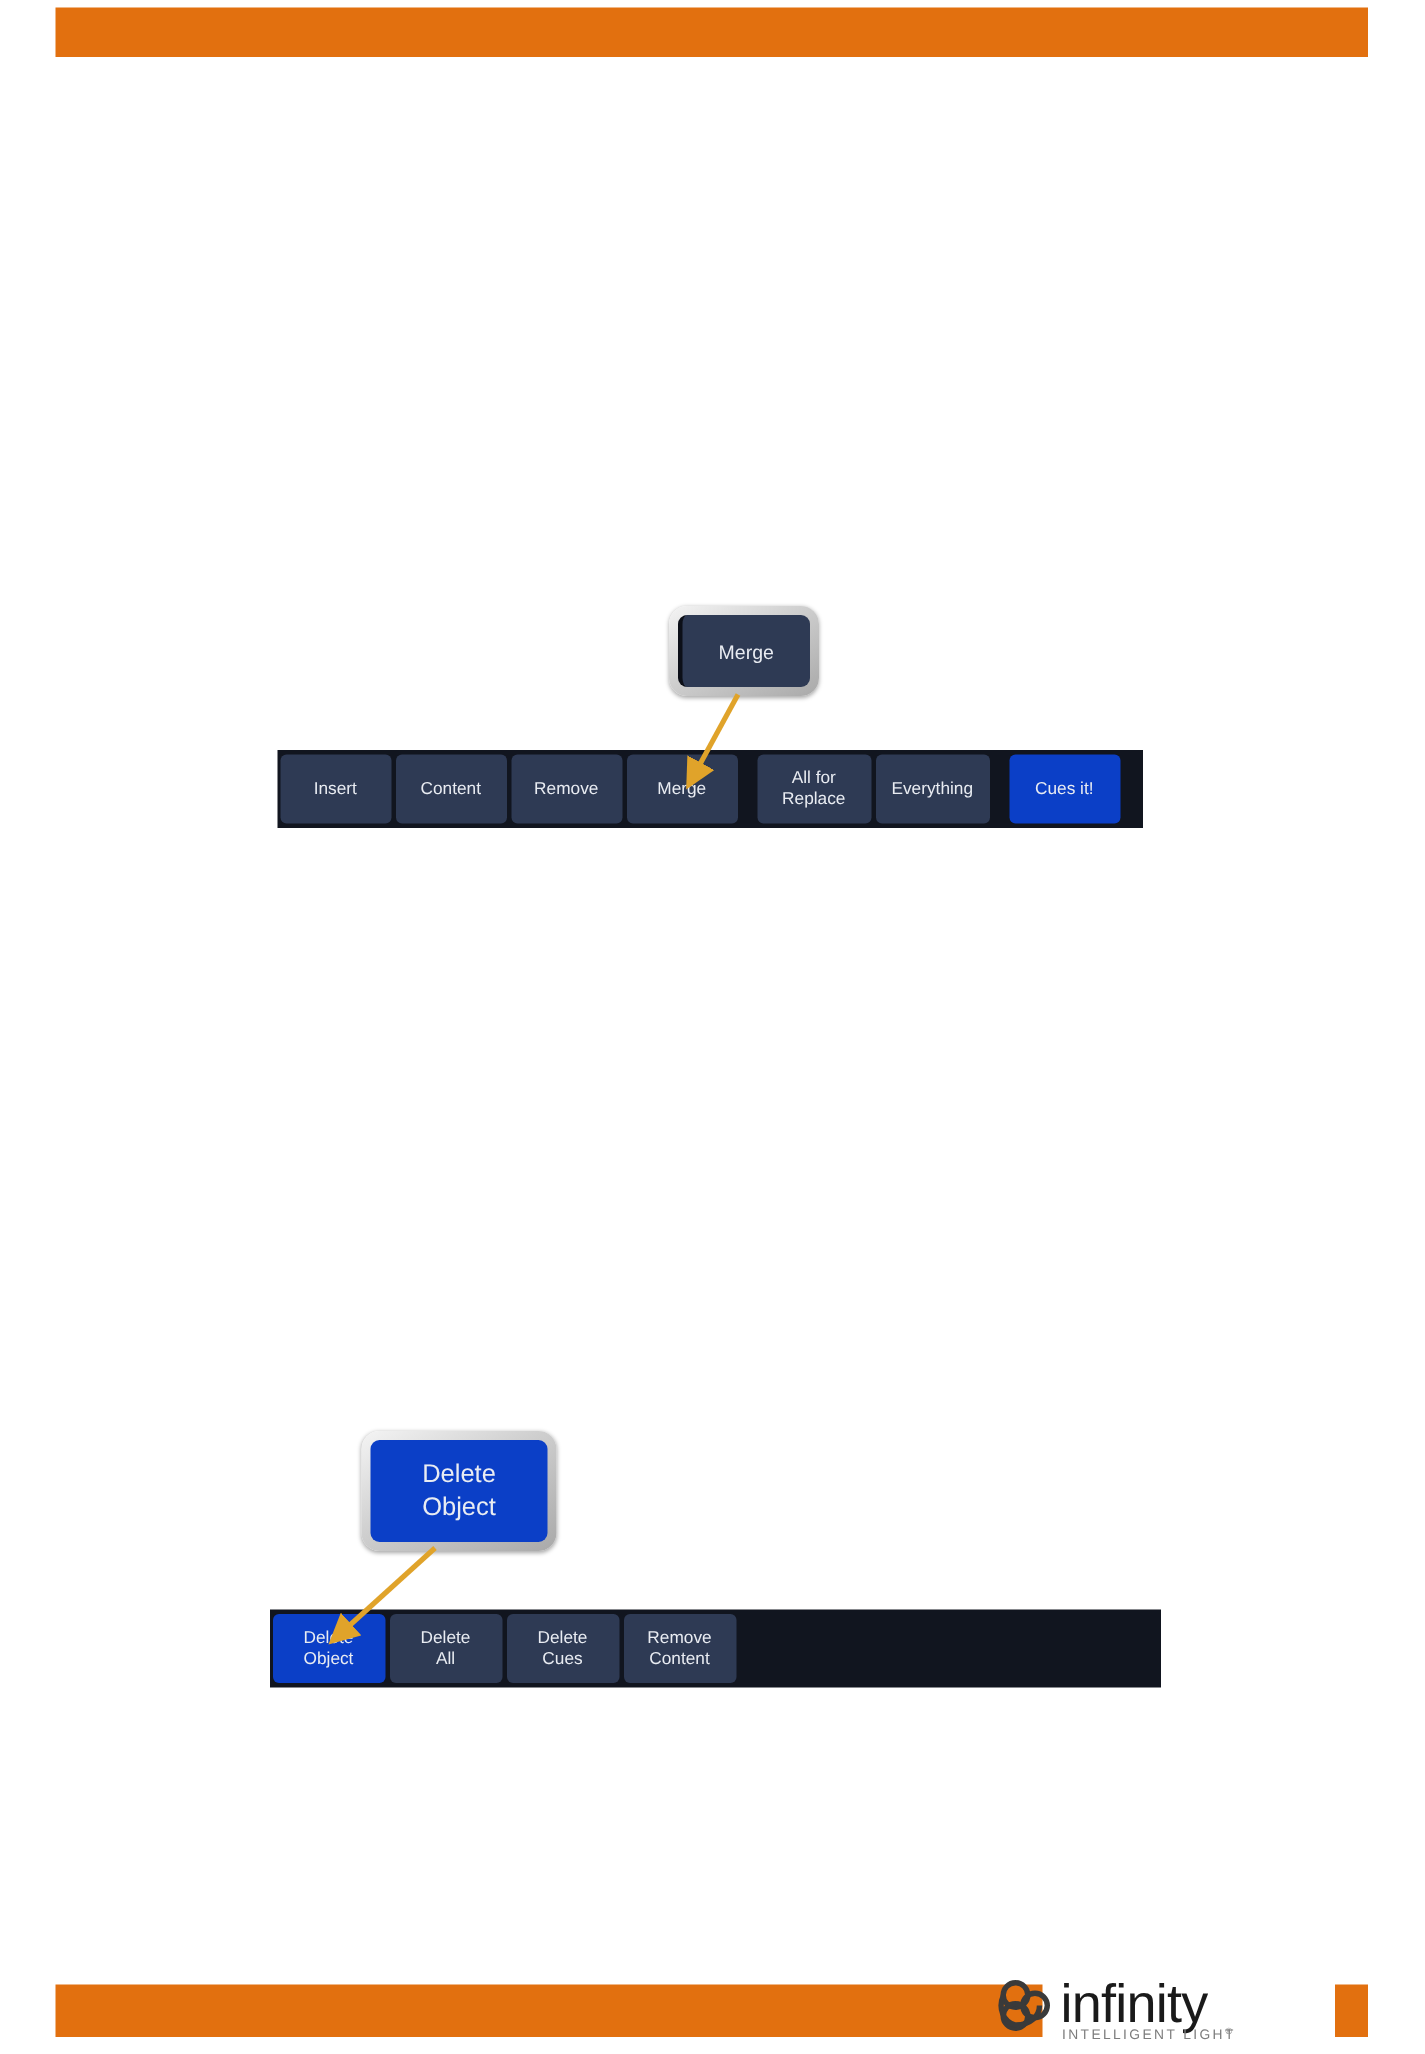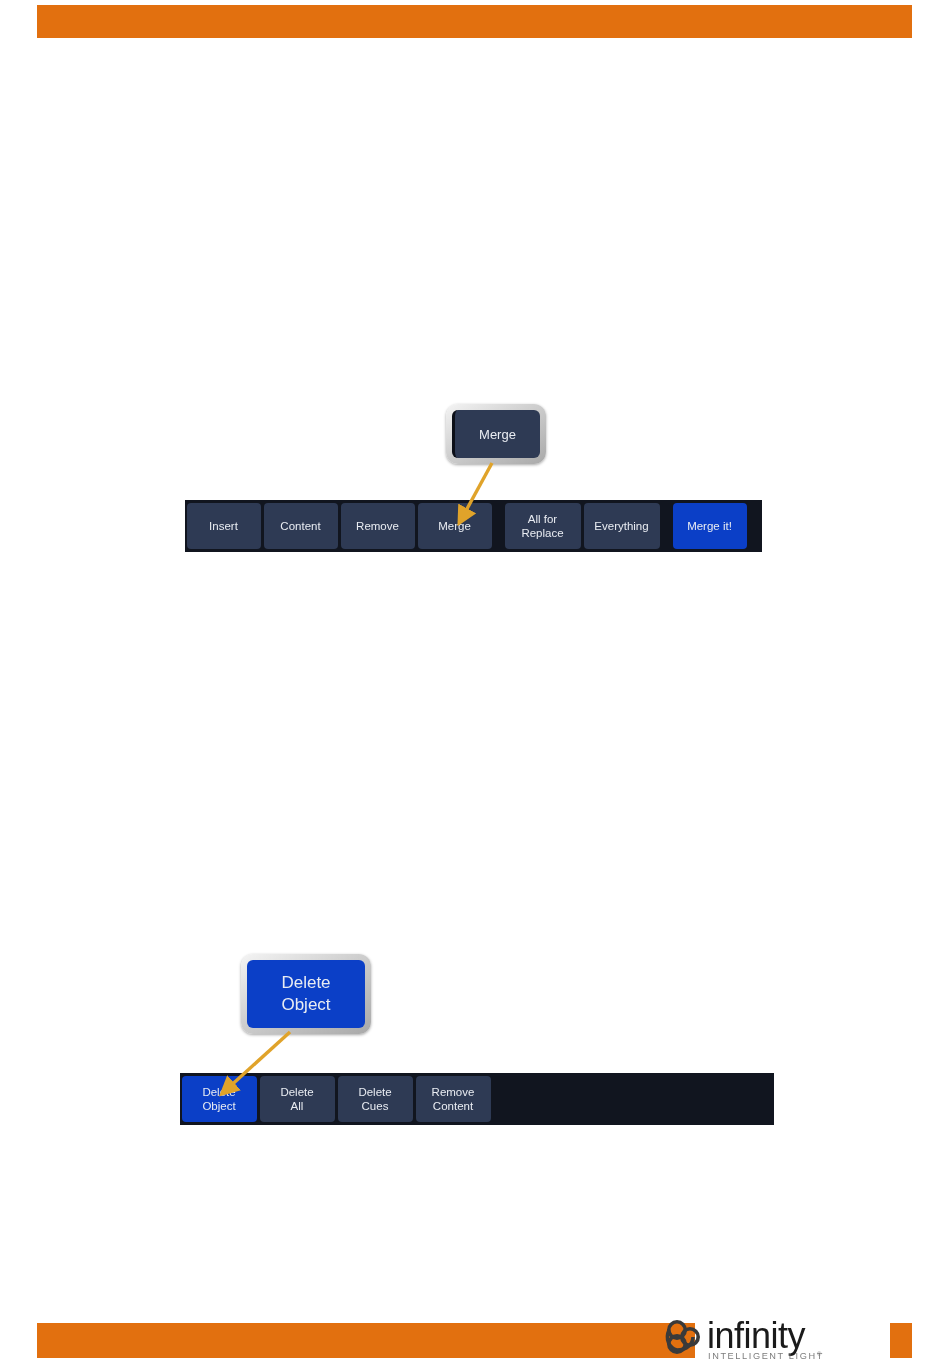--- a/index.html
+++ b/index.html
@@ -175,21 +175,21 @@
 <div class="toolbar toolbar-1">
   <div class="tb-btn">Insert</div>
   <div class="tb-btn">Content</div>
   <div class="tb-btn">Remove</div>
   <div class="tb-btn">Merge</div>
   <div class="tb-gap"></div>
   <div class="tb-btn w-wide">All for
 Replace</div>
   <div class="tb-btn w-wide">Everything</div>
   <div class="tb-gap"></div>
-  <div class="tb-btn accent">Merge it!</div>
+  <div class="tb-btn accent">Cues it!</div>
   <div class="tb-spacer"></div>
 </div>
 
 <div class="callout callout-delete">
   <div class="callout-inner">Delete
 Object</div>
 </div>
 
 <div class="toolbar toolbar-2">
   <div class="tb-btn accent">Delete

